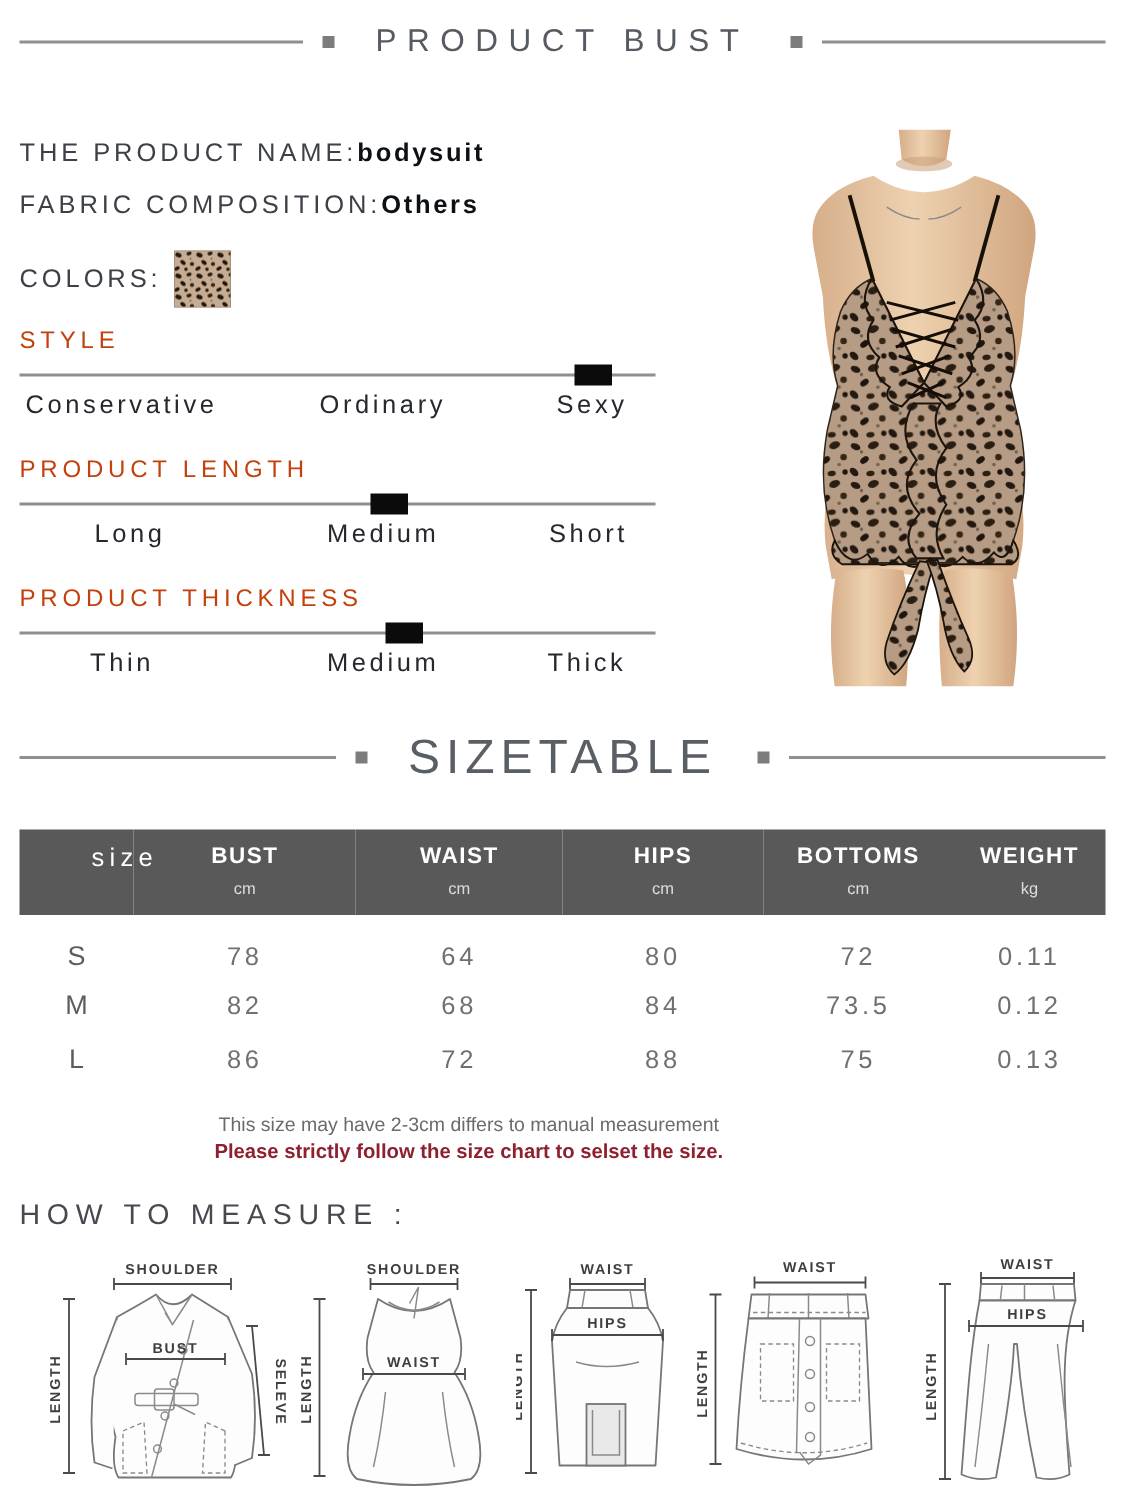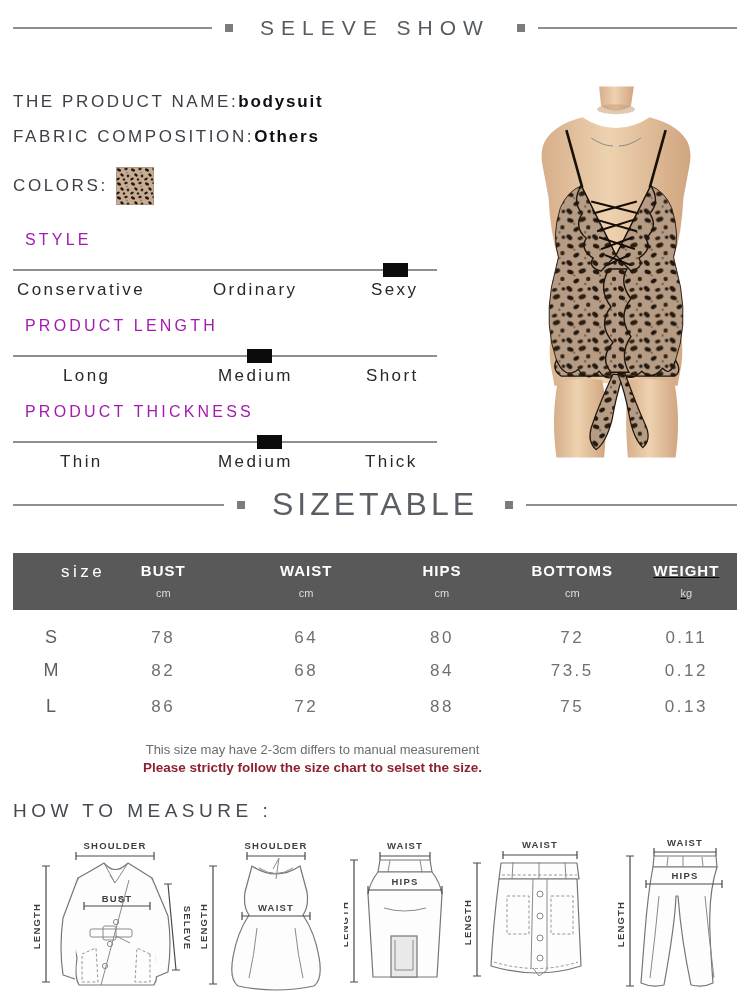--- a/index.html
+++ b/index.html
@@ -20,21 +20,21 @@
   .info-row{position:absolute;left:13px;display:flex;align-items:center;white-space:nowrap;}
   .info-label{font-size:17px;letter-spacing:2.6px;color:#3d4147;}
   .info-value{font-size:17px;letter-spacing:1.8px;color:#0d1014;font-weight:600;}
   .row-name{top:92px;}
   .row-fabric{top:127px;}
   .row-colors{top:167px;text-align:right;}
   .swatch{width:38px;height:38px;margin-left:8px;display:block;}
 
   
   .attr{position:absolute;left:13px;width:424px;}
-  .attr h3{margin:12px;font-size:16px;letter-spacing:3.2px;color:#a21caf;font-weight:500;line-height:20px;}
+  .attr h3{margin:0;font-size:16px;letter-spacing:3.2px;color:#c2410c;font-weight:500;line-height:20px;}
   .slider{position:relative;height:16px;margin-top:4px;}
   .slider .rail{position:absolute;left:0;right:0;top:7px;height:2px;background:#8f8f8f;}
   .marker{position:absolute;top:1px;width:25px;height:14px;background:#0b0b0b;}
   .opts{position:relative;height:24px;margin-top:2px;}
   .opts span{position:absolute;top:0;font-size:17px;letter-spacing:2.4px;color:#25282d;}
   .a-style{top:218px;}   .a-style .marker{left:370px;}
   .a-style .o0{left:4px;} .a-style .o1{left:200px;} .a-style .o2{left:358px;}
   .a-length{top:304px;}  .a-length .marker{left:234px;}
   .a-length .o0{left:50px;} .a-length .o1{left:205px;} .a-length .o2{left:353px;}
   .a-thick{top:390px;}   .a-thick .marker{left:244px;}
@@ -49,21 +49,21 @@
   .size-table th{padding:9px 0 7px;vertical-align:top;font-weight:normal;}
   .t-title{display:block;font-size:15px;font-weight:bold;color:#ffffff;letter-spacing:1px;}
   th.c-size .t-title{font-size:17px;font-weight:normal;letter-spacing:3.5px;margin-left:48px;}
   .t-unit{display:block;font-size:11px;color:#dcdcdc;margin-top:8px;min-height:13px;}
   .size-table td{text-align:center;color:#707073;font-size:17px;letter-spacing:2.5px;}
   .size-table td.c-size{color:#5c5d60;font-size:18px;letter-spacing:0;}
   .size-table tbody tr.r0 td{padding:17px 0 6px;}
   .size-table tbody tr.r1 td{padding:6px 0 6px;}
   .size-table tbody tr.r2 td{padding:9px 0 10px;}
   .c-size{width:10.5%;} .c-bust{width:20.5%;} .c-waist{width:19%;}
-  .c-hips{width:18.5%;} .c-bottoms{width:17.5%;} .c-weight{width:14%;text-decoration:underline;}
+  .c-hips{width:18.5%;} .c-bottoms{width:17.5%;} .c-weight{width:14%;}
 
   
   .notes{position:absolute;left:0;top:742px;width:625px;text-align:center;line-height:1.18;}
   .note-gray{font-size:13px;color:#6b6b6d;}
   .note-red{font-size:13.5px;color:#8d2130;font-weight:bold;}
   .note-red.first{margin-top:3px;}
 
   
   .htm-title{position:absolute;left:13px;top:800px;font-size:19px;letter-spacing:4.5px;color:#464a50;font-weight:500;}
   .figures{position:absolute;left:16px;top:836px;width:726px;height:160px;display:flex;justify-content:space-between;align-items:flex-start;}
@@ -74,21 +74,21 @@
   .dash{stroke:#8a8a8a;stroke-width:0.9;fill:none;stroke-dasharray:3,2.2;}
 </style>
 </head>
 <body>
 
 <div class="page">
 
   <div class="deco-header hdr-show">
     <div class="line"></div>
     <div class="sq"></div>
-    <div class="ttl">SELEVE SHOW</div>
+    <div class="ttl">PRODUCT BUST</div>
     <div class="sq"></div>
     <div class="line"></div>
   </div>
 
   <div class="info-row row-name">
     <span class="info-label">THE PRODUCT NAME:</span>
     <span class="info-value">bodysuit</span>
   </div>
   <div class="info-row row-fabric">
     <span class="info-label">FABRIC COMPOSITION:</span>

